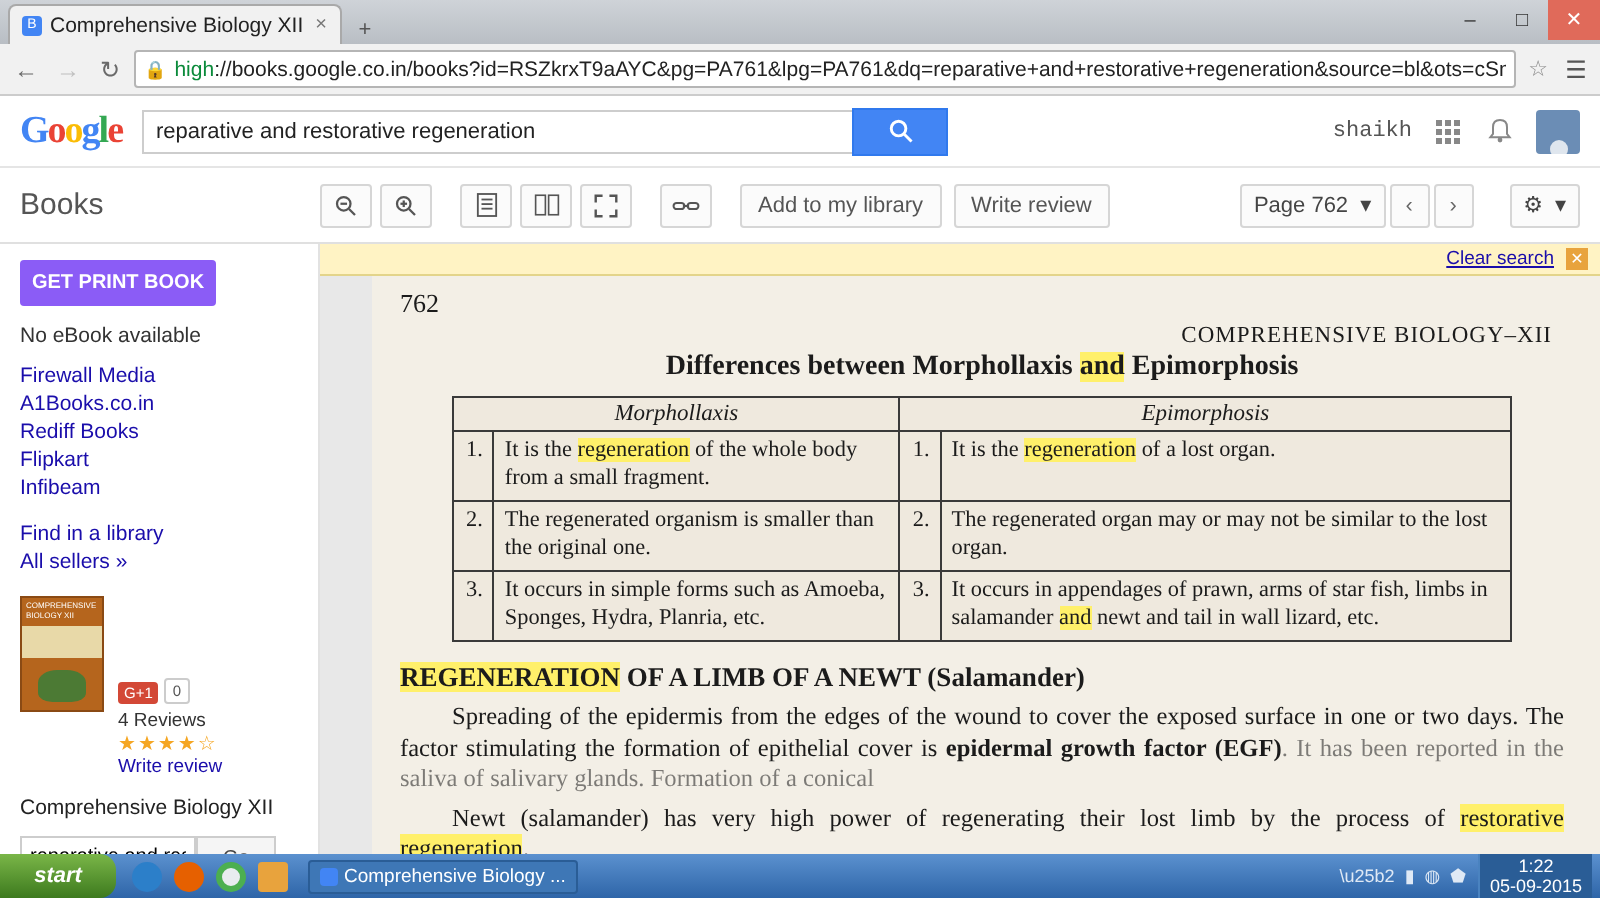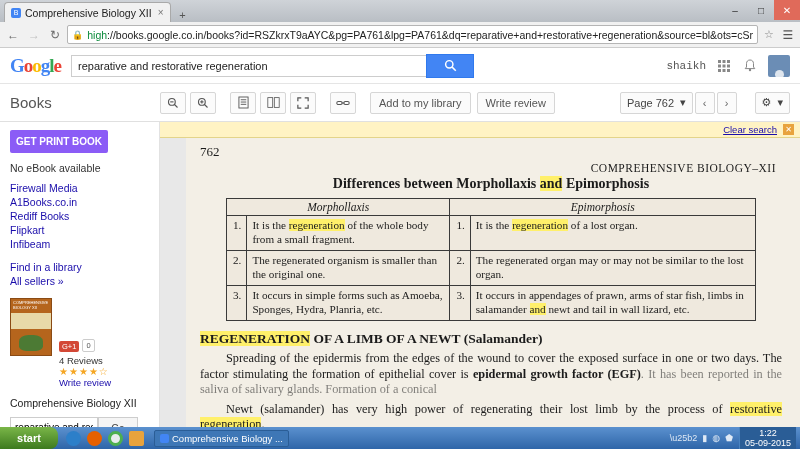--- a/index.html
+++ b/index.html
@@ -132,21 +132,21 @@
   .sec { margin-top:10px; font-size:13.5px; font-weight:bold; }
   .para { font-size:12.3px; line-height:15.5px; margin-top:4px; text-align:justify; }
   .indent { text-indent:26px; }
   .bold { font-weight:bold; }
   .faded { opacity:.55; }
 
   
   .taskbar { position:absolute; left:0; bottom:0; width:800px; height:22px;
     background: linear-gradient(#5b91cf, #2e65a8); display:flex; align-items:center; }
   .startbtn { width:58px; height:22px; background: linear-gradient(#7ab648,#3d7a1e);
-    border-radius:0 8px 8px 0; color:#fff; font-size:11px; font-weight:bold; 
+    border-radius:0 8px 8px 0; color:#fff; font-size:11px; font-weight:bold; font-style:italic;
     display:flex; align-items:center; justify-content:center; }
   .qlaunch { display:flex; align-items:center; gap:6px; margin-left:8px; }
   .ql { width:15px; height:15px; border-radius:2px; }
   .ql.ie { background:#2c7fc9; border-radius:50%; }
   .ql.fx { background:#e66000; border-radius:50%; }
   .ql.ch { background:#e8ecef; border-radius:50%; border:3px solid #4caf50; }
   .ql.win { background:#e8a33d; }
   .tasks { display:flex; gap:3px; margin-left:10px; }
   .taskitem { height:17px; background:#3e77b6; border:1px solid #2a5d96; border-radius:2px;
     color:#fff; font-size:9.5px; display:flex; align-items:center; gap:3px; padding:0 5px; max-width:140px; }

